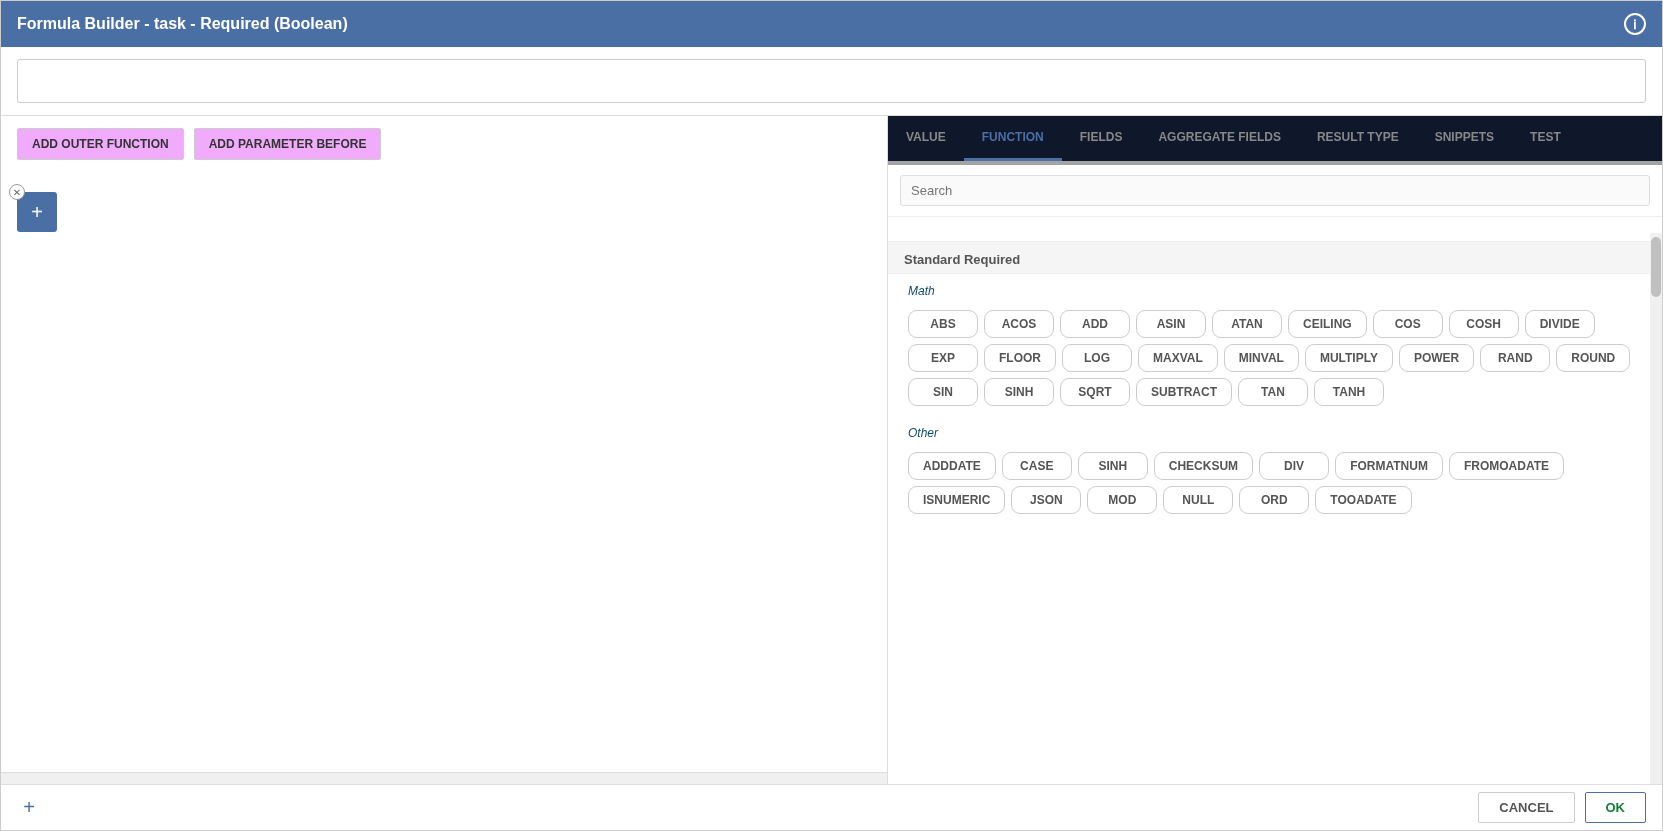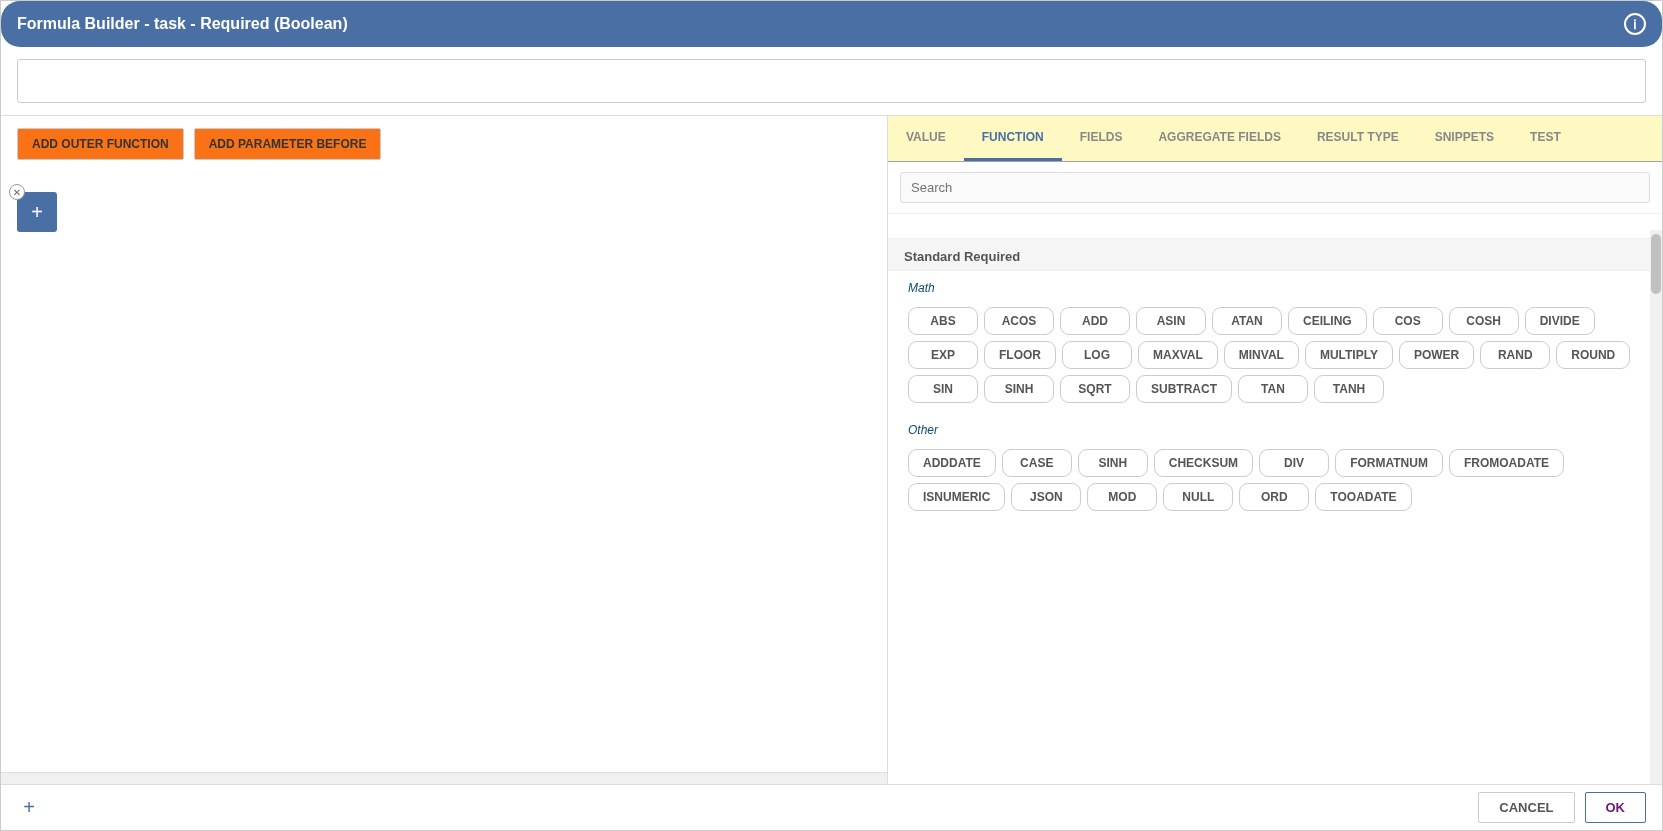--- a/index.html
+++ b/index.html
@@ -9,21 +9,20 @@
 
     .title-bar {
       background: #4a6fa5;
       color: #fff;
       padding: 0 16px;
       height: 46px;
       display: flex;
       align-items: center;
       justify-content: space-between;
       flex-shrink: 0;
-      border-radius: 19px;
     }
     .title-bar-title { font-size: 16px; font-weight: bold; }
     .title-bar-info { width: 22px; height: 22px; border-radius: 50%; border: 2px solid #fff; display: flex; align-items: center; justify-content: center; font-size: 13px; font-weight: bold; cursor: pointer; }
 
     .formula-input-area {
       padding: 12px 16px;
       border-bottom: 1px solid #ddd;
       flex-shrink: 0;
     }
     .formula-input {
@@ -52,21 +51,21 @@
 
     .toolbar {
       padding: 12px 16px;
       display: flex;
       gap: 10px;
       flex-shrink: 0;
     }
     .toolbar-btn {
       padding: 8px 14px;
       border: 1px solid #ccc;
-      background: #f97316;
+      background: #f0abfc;
       cursor: pointer;
       font-size: 12px;
       font-weight: bold;
       border-radius: 2px;
       color: #333;
       text-align: center;
     }
 
     .formula-canvas {
       flex: 1;
@@ -118,23 +117,23 @@
     .right-panel {
       width: 775px;
       border-left: 1px solid #ddd;
       display: flex;
       flex-direction: column;
       flex-shrink: 0;
     }
 
     .tabs-bar {
       display: flex;
-      border-bottom: 1px solid #a3a3a3;
-      flex-shrink: 0;
-      background: #fef9c3;
+      border-bottom: 4px solid #a3a3a3;
+      flex-shrink: 0;
+      background: #0f172a;
     }
     .tab {
       padding: 14px 18px;
       cursor: pointer;
       font-size: 12px;
       font-weight: bold;
       color: #888;
       border-bottom: 3px solid transparent;
       white-space: nowrap;
     }
@@ -232,21 +231,21 @@
       border: 1px solid #ccc;
       background: #fff;
       cursor: pointer;
       font-size: 13px;
       font-weight: bold;
       color: #555;
       border-radius: 2px;
     }
     .footer-btn.ok {
       background: #fff;
-      color: #701a75;
+      color: #15803d;
       border-color: #4a6fa5;
     }
 
     .panel-scroll-wrapper {
       flex: 1;
       overflow: hidden;
       display: flex;
       position: relative;
     }
     .panel-scroll-content {

